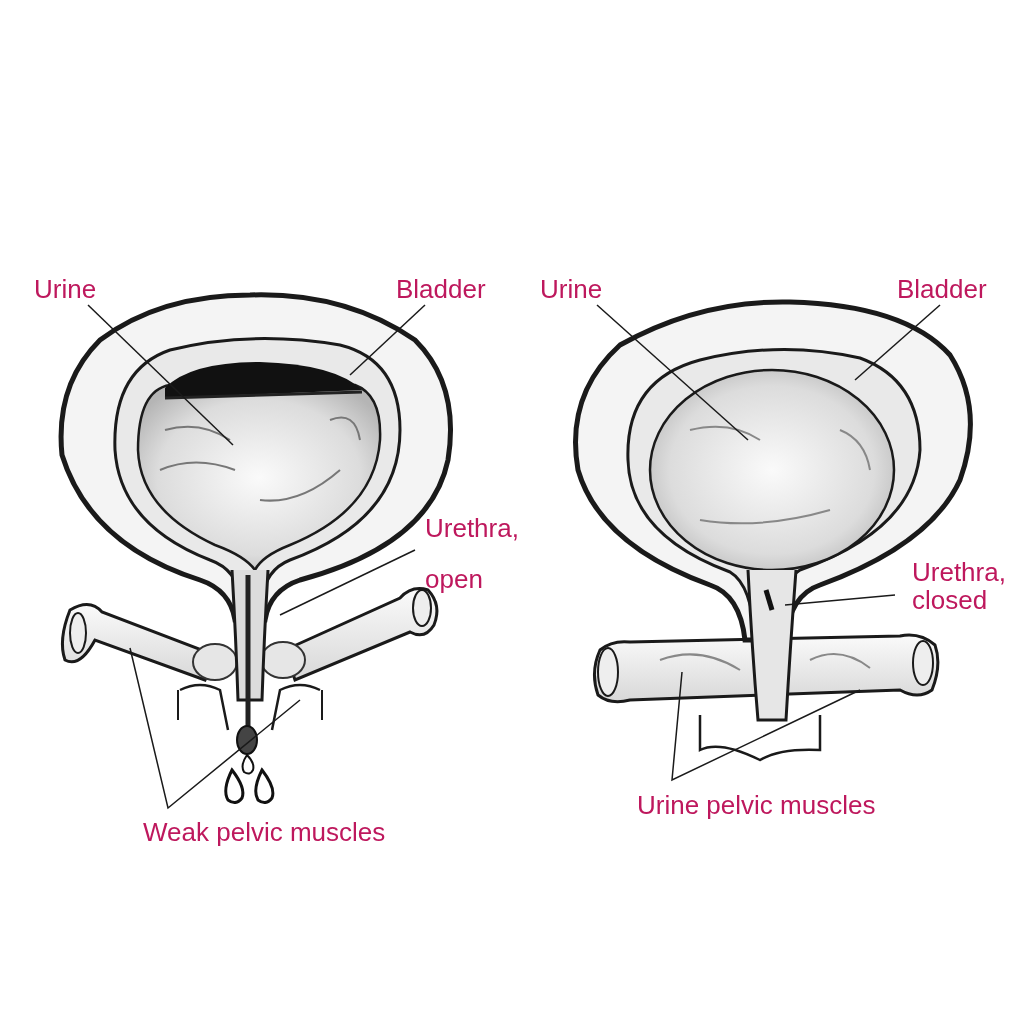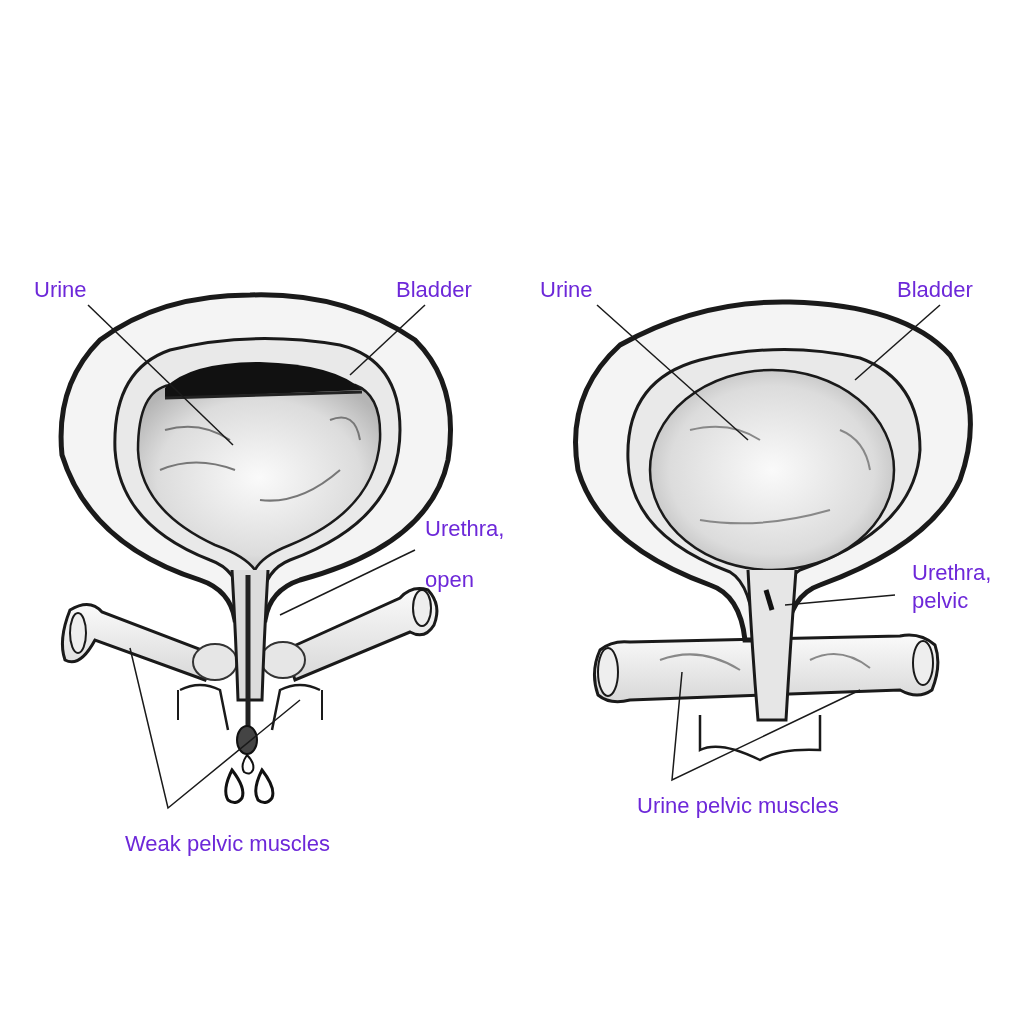--- a/index.html
+++ b/index.html
@@ -1,18 +1,18 @@
 <!DOCTYPE html>
 <html><head>
 <meta charset="utf-8">
 <style>
   html, body { margin: 0; padding: 0; background: #ffffff; }
   body { width: 1024px; height: 1024px; position: relative; overflow: hidden; font-family: "Liberation Sans", sans-serif; }
   svg.art { position: absolute; left: 0; top: 0; }
-  .lbl { position: absolute; font-family: "Liberation Sans", sans-serif; font-size: 22px; color: #6d28d9; line-height: 25px; white-space: pre; }
+  .lbl { position: absolute; font-family: "Liberation Sans", sans-serif; font-size: 26px; color: #be185d; line-height: 25px; white-space: pre; }
 </style>
 </head>
 <body>
 
 <svg class="art" width="1024" height="1024" viewBox="0 0 1024 1024">
   <defs>
     <radialGradient id="urineGrad" cx="50%" cy="50%" r="60%">
       <stop offset="0%" stop-color="#fafafa"></stop>
       <stop offset="70%" stop-color="#dcdcdc"></stop>
       <stop offset="100%" stop-color="#b5b5b5"></stop>
@@ -93,19 +93,19 @@
       <line x1="895" y1="595" x2="785" y2="605"></line>
       <polyline points="682,672 672,780 860,690"></polyline>
     </g>
   </g>
 </svg>
 
 <div class="lbl" style="left:34px; top:277px;">Urine</div>
 <div class="lbl" style="left:396px; top:277px;">Bladder</div>
 <div class="lbl" style="left:425px; top:516px;">Urethra,</div>
 <div class="lbl" style="left:425px; top:543px;margin-top:24px;">open</div>
-<div class="lbl" style="left:125px; top:820px;margin-top:11px;">Weak pelvic muscles</div>
+<div class="lbl" style="left:143px; top:820px;">Weak pelvic muscles</div>
 
 <div class="lbl" style="left:540px; top:277px;">Urine</div>
 <div class="lbl" style="left:897px; top:277px;">Bladder</div>
 <div class="lbl" style="left:912px; top:560px;">Urethra,</div>
-<div class="lbl" style="left:912px; top:588px;">pelvic</div>
+<div class="lbl" style="left:912px; top:588px;">closed</div>
 <div class="lbl" style="left:637px; top:793px;">Urine pelvic muscles</div>
 
 </body></html>

